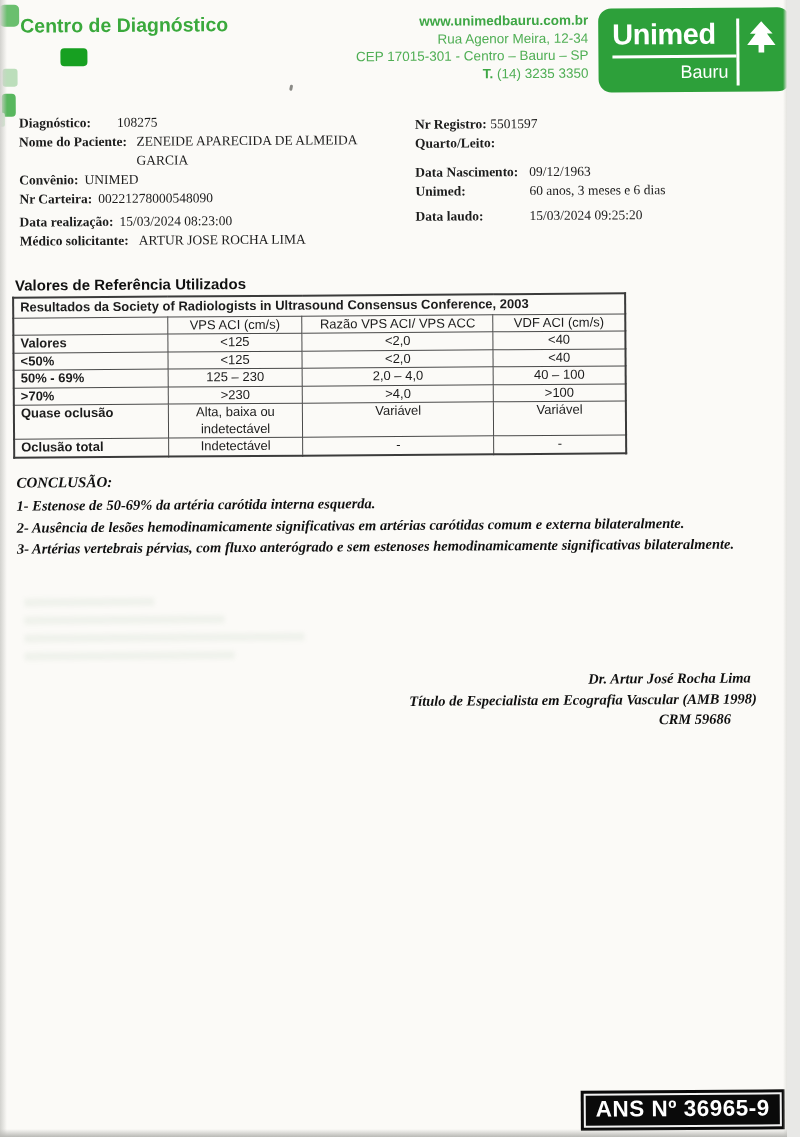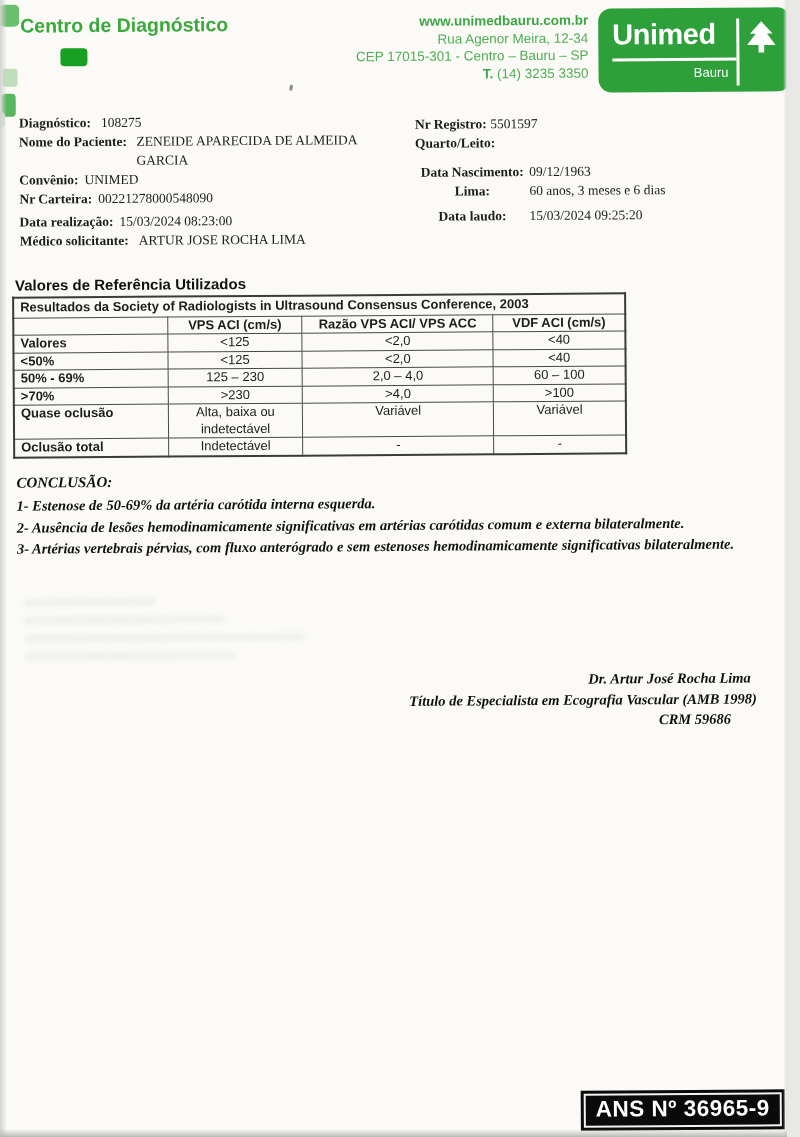--- a/index.html
+++ b/index.html
@@ -32,41 +32,41 @@
   .addr{position:absolute;left:320px;top:13px;width:272px;text-align:right;font-size:13.5px;
         line-height:17.5px;color:var(--addr-green);}
   .addr .www{font-weight:bold;color:#3da644;}
   .addr .ph b{color:#3da644;}
 
   .logo{position:absolute;left:602px;top:10px;width:192px;height:84px;border-radius:13px;
         background:var(--brand-green);box-sizing:border-box;padding:11px 8px 6px 14px;}
   .logo-in{display:grid;grid-template-columns:1fr 46px;grid-template-rows:auto auto;height:100%;}
   .logo-brand{grid-column:1;grid-row:1;color:#fff;font-weight:bold;font-size:29px;line-height:30px;
               letter-spacing:-0.5px;border-bottom:3px solid #fff;padding:0 4px 2px 0;}
-  .logo-city{grid-column:1;grid-row:2;color:#fff;font-size:13px;text-align:right;padding:4px 8px 0 0;}
+  .logo-city{grid-column:1;grid-row:2;color:#fff;font-size:18px;text-align:right;padding:4px 8px 0 0;}
   .logo-sym{grid-column:2;grid-row:1/3;border-left:3px solid #fff;display:flex;justify-content:center;
             align-items:flex-start;padding-top:1px;}
 
   
   .pinfo{position:absolute;font-family:"Liberation Serif",serif;font-size:13.5px;line-height:19px;color:var(--ink);}
   .p-left{left:22px;top:111px;width:392px;}
   .p-right{left:418px;top:115px;width:372px;}
   .plbl{font-weight:bold;}
   .pval{margin-left:6px;}
   .name-val{display:inline-block;width:254px;vertical-align:top;text-align:left;}
   .gap4{margin-top:4px;} .gap10{margin-top:10px;} .gap6{margin-top:6px;}
-  .rlbl{display:inline-block;width:114px;font-weight:bold;text-align:center;}
+  .rlbl{display:inline-block;width:114px;font-weight:bold;}
 
   
   .section-title{position:absolute;left:17px;top:274px;font-size:15px;font-weight:bold;color:#101010;}
   table.ref{position:absolute;left:14px;top:294px;width:614px;border-collapse:collapse;
             font-size:13px;border:2px solid #3b3b3b;}
   table.ref td{border:1px solid #4a4a4a;padding:0 6px;vertical-align:top;line-height:16.5px;}
   table.ref .cap td{font-weight:bold;padding:1px 6px;}
-  table.ref .head td{text-align:center;font-weight:bold;}
+  table.ref .head td{text-align:center;font-weight:normal;}
   table.ref td.lab{font-weight:bold;}
   table.ref td.v{text-align:center;}
 
   
   .conclusion{position:absolute;left:17px;top:472px;width:752px;font-family:"Liberation Serif",serif;
               font-style:italic;font-weight:bold;color:#101010;}
   .conclusion .h{font-size:15px;margin:0 0 4px 0;}
   .conclusion p{font-size:14.5px;line-height:21.5px;margin:0;text-align:justify;}
 
   
@@ -114,33 +114,33 @@
           <span>
             <svg width="34" height="36" viewBox="0 0 36 38">
               <path d="M18 2 L30 15 L24 15 L33 27 L21 27 L21 35 L15 35 L15 27 L3 27 L12 15 L6 15 Z" fill="#ffffff"></path>
             </svg>
           </span>
         </div>
       </div>
     </div>
 
     <div class="pinfo p-left">
-      <div><span class="plbl">Diagnóstico:</span><span class="pval" style="margin-left:10px">108275</span></div>
+      <div><span class="plbl">Diagnóstico:</span><span class="pval" style="margin-left:26px">108275</span></div>
       <div><span class="plbl">Nome do Paciente:</span> <span class="pval name-val">ZENEIDE APARECIDA DE ALMEIDA GARCIA</span></div>
       <div><span class="plbl">Convênio:</span><span class="pval">UNIMED</span></div>
       <div><span class="plbl">Nr Carteira:</span><span class="pval">00221278000548090</span></div>
       <div class="gap4"><span class="plbl">Data realização:</span><span class="pval">15/03/2024 08:23:00</span></div>
       <div><span class="plbl">Médico solicitante:</span><span class="pval" style="margin-left:10px">ARTUR JOSE ROCHA LIMA</span></div>
     </div>
 
     <div class="pinfo p-right">
       <div><span class="plbl">Nr Registro:</span> <span>5501597</span></div>
       <div><span class="plbl">Quarto/Leito:</span> <span></span></div>
       <div class="gap10"><span class="rlbl">Data Nascimento:</span><span>09/12/1963</span></div>
-      <div><span class="rlbl">Lima:</span><span>60 anos, 3 meses e 6 dias</span></div>
+      <div><span class="rlbl">Unimed:</span><span>60 anos, 3 meses e 6 dias</span></div>
       <div class="gap6"><span class="rlbl">Data laudo:</span><span>15/03/2024 09:25:20</span></div>
     </div>
 
     <div class="section-title">Valores de Referência Utilizados</div>
 
     <table class="ref">
       <colgroup>
           <col style="width:25.2%">
           <col style="width:22%">
           <col style="width:31.2%">
@@ -165,21 +165,21 @@
       <tr>
         <td class="lab">&lt;50%</td>
         <td class="v">&lt;125</td>
         <td class="v">&lt;2,0</td>
         <td class="v">&lt;40</td>
       </tr>
       <tr>
         <td class="lab">50% - 69%</td>
         <td class="v">125 – 230</td>
         <td class="v">2,0 – 4,0</td>
-        <td class="v">60 – 100</td>
+        <td class="v">40 – 100</td>
       </tr>
       <tr>
         <td class="lab">&gt;70%</td>
         <td class="v">&gt;230</td>
         <td class="v">&gt;4,0</td>
         <td class="v">&gt;100</td>
       </tr>
       <tr>
         <td class="lab">Quase oclusão</td>
         <td class="v">Alta, baixa ou indetectável</td>

